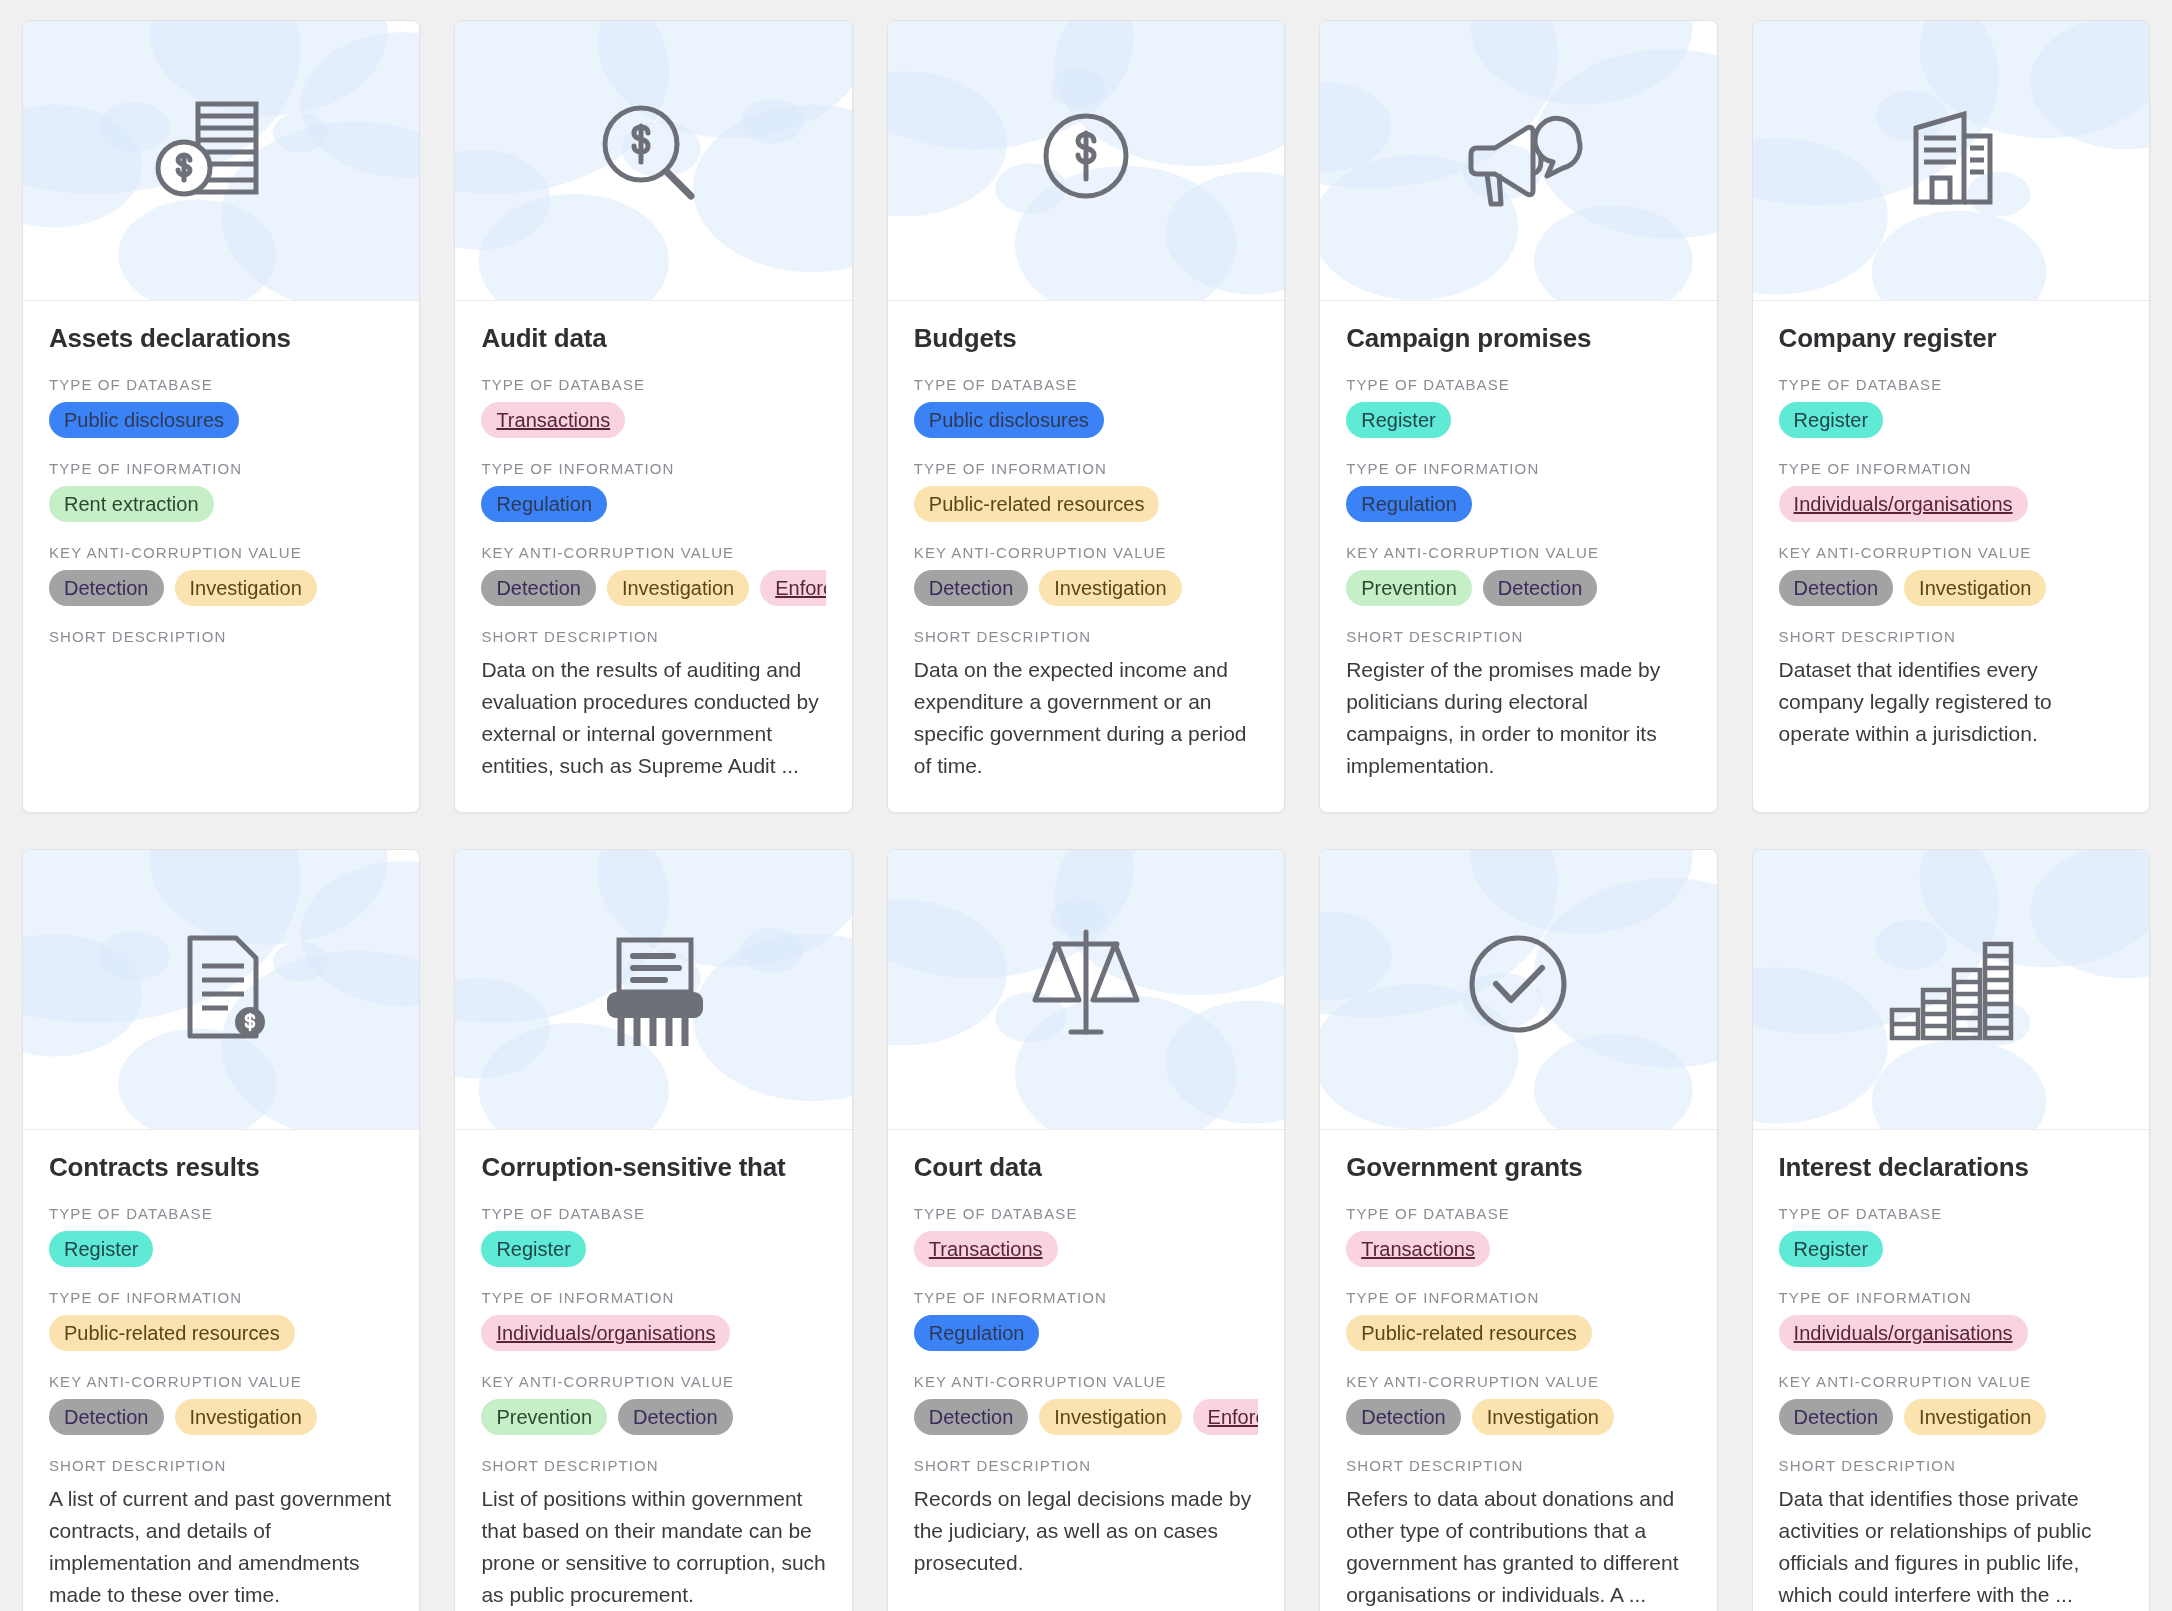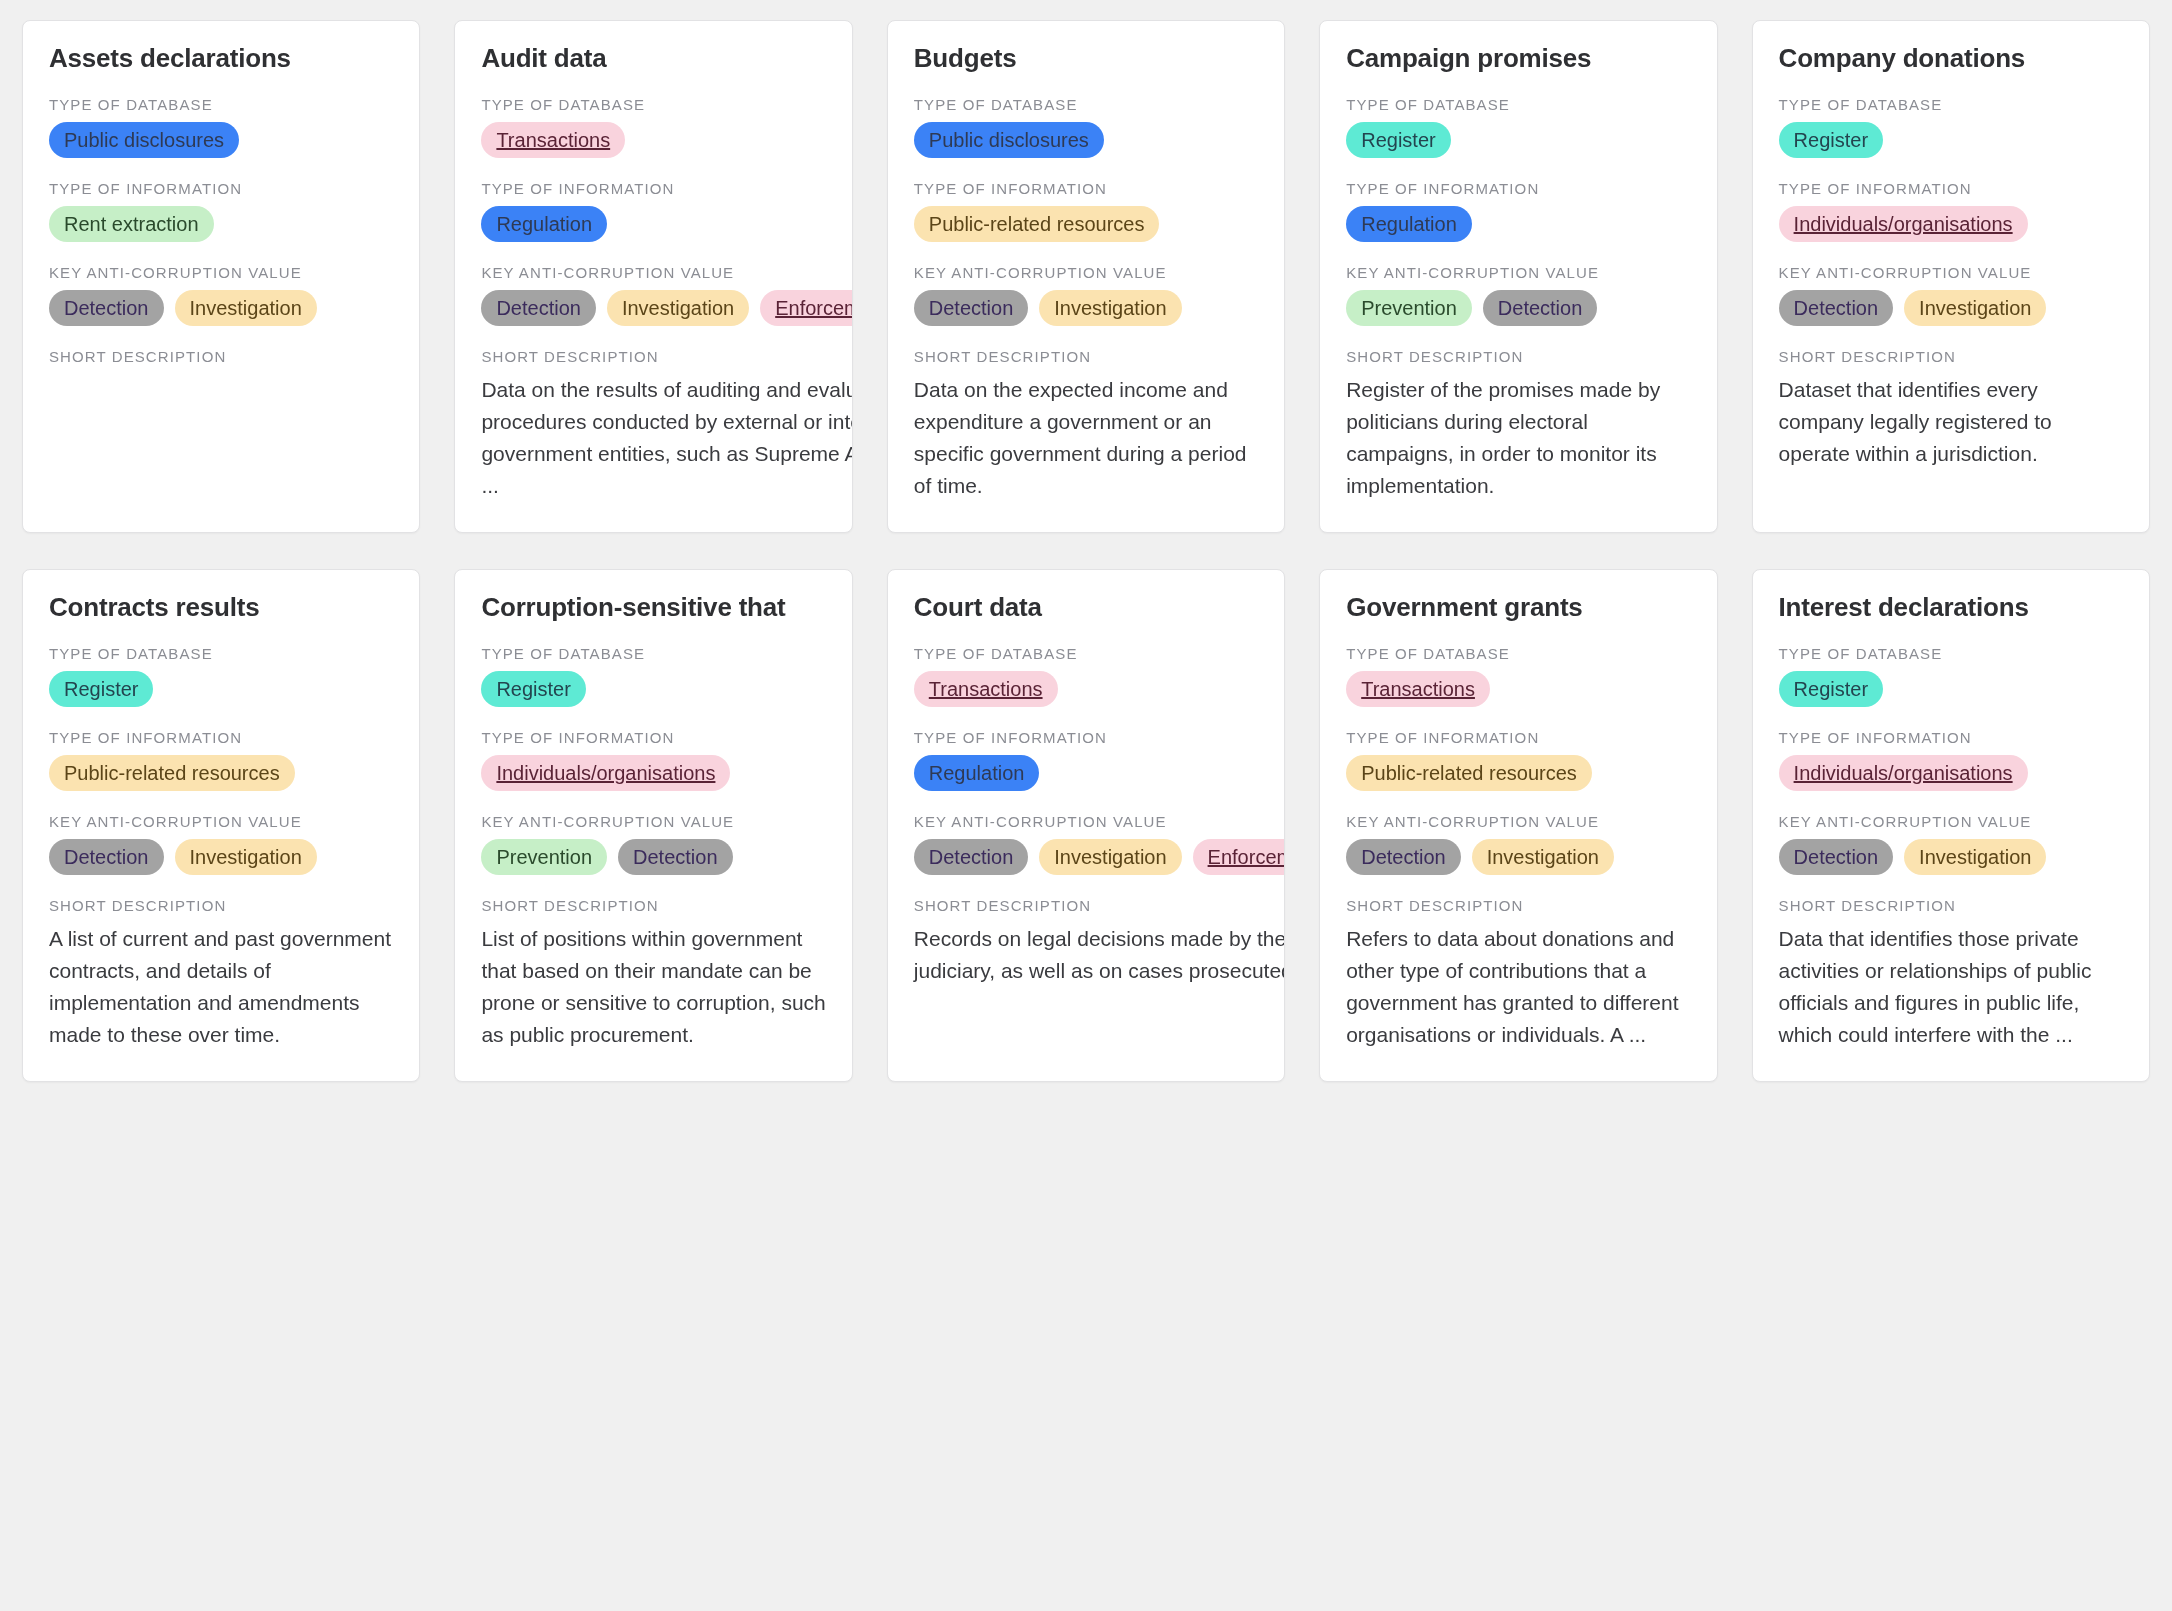--- a/index.html
+++ b/index.html
@@ -13,21 +13,21 @@
     grid-template-columns: repeat(5, 1fr);
     gap: 36px 34px;
     padding: 20px 22px;
   }
   .card {
     background: #ffffff;
     border: 1px solid #e2e2e4;
     border-radius: 8px;
     overflow: hidden;
     display: flex;
-    flex-direction: row;
+    flex-direction: column;
     box-shadow: 0 1px 2px rgba(0,0,0,0.04);
   }
   .card-illustration {
     position: relative;
     height: 280px;
     background: #ffffff;
     border-bottom: 1px solid #ececee;
     overflow: hidden;
     flex: none;
   }
@@ -285,21 +285,21 @@
             <g fill="none" stroke="#6e7079" stroke-width="5">
     <path d="M40 42 L88 28 L88 116 L40 116 Z"></path>
     <path d="M88 50 L114 50 L114 116 L88 116"></path>
     <path d="M48 52h32M48 64h32M48 76h32M94 62h14M94 74h14M94 86h14"></path>
     <rect x="56" y="92" width="18" height="24"></rect>
             </g>
           </svg>
     </div>
   </div>
   <div class="card-body">
-    <div class="card-title">Company donations</div>
+    <div class="card-title">Company register</div>
 
     <div class="field-label">TYPE OF DATABASE</div>
     <div class="tag-row">
           <span class="tag tag-cyan">Register</span>
         </div>
 
     <div class="field-label">TYPE OF INFORMATION</div>
     <div class="tag-row">
           <span class="tag tag-pink">Individuals/organisations</span>
         </div>

